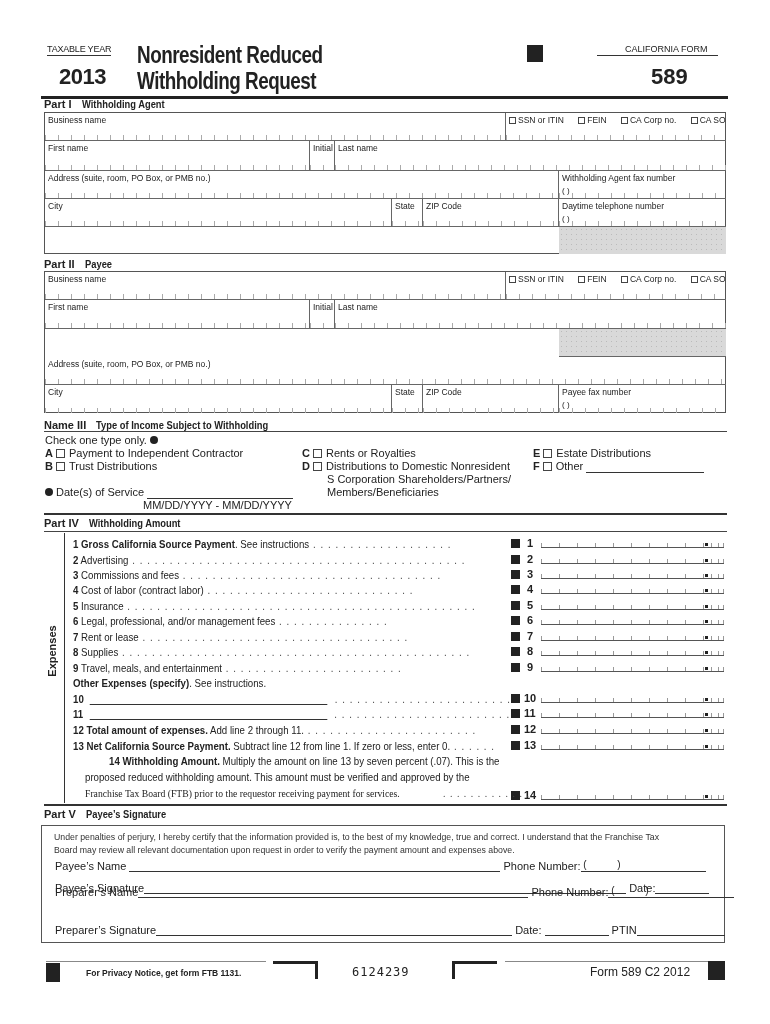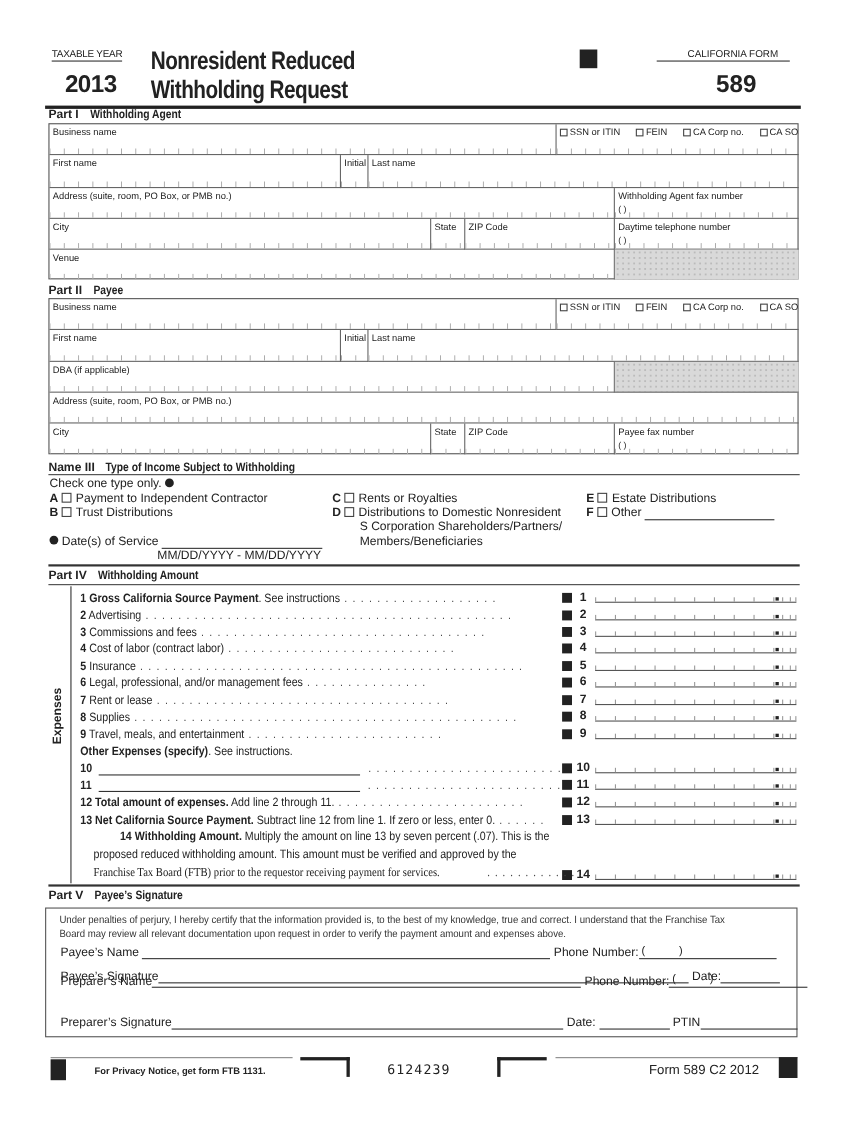--- a/index.html
+++ b/index.html
@@ -82,40 +82,38 @@
   </div>
   <div class="cell" style="left:0;top:28px;width:265px;height:30px;"><span>First name</span><div class="ticks"></div></div>
   <div class="cell" style="left:265px;top:28px;width:25px;height:30px;"><span>Initial</span><div class="ticks"></div></div>
   <div class="cell" style="left:290px;top:28px;width:391px;height:30px;border-right:none;"><span>Last name</span><div class="ticks"></div></div>
   <div class="cell" style="left:0;top:58px;width:514px;height:28px;"><span>Address (suite, room, PO Box, or PMB no.)</span><div class="ticks"></div></div>
   <div class="cell" style="left:514px;top:58px;width:167px;height:28px;border-right:none;"><span>Withholding Agent fax number</span><div style="font-size:8px;margin-top:3px;">(        )</div><div class="ticks"></div></div>
   <div class="cell" style="left:0;top:86px;width:347px;height:28px;"><span>City</span><div class="ticks"></div></div>
   <div class="cell" style="left:347px;top:86px;width:31px;height:28px;"><span>State</span><div class="ticks"></div></div>
   <div class="cell" style="left:378px;top:86px;width:136px;height:28px;"><span>ZIP Code</span><div class="ticks"></div></div>
   <div class="cell" style="left:514px;top:86px;width:167px;height:28px;border-right:none;"><span>Daytime telephone number</span><div style="font-size:8px;margin-top:3px;">(        )</div><div class="ticks"></div></div>
-  <div class="cell" style="left:0;top:114px;width:514px;height:27px;border-bottom:none;"><span>Venue</span><div class="ticks"></div></div>
   <div class="cell shaded" style="left:514px;top:114px;width:167px;height:27px;border:none;"></div>
 </div>
 
 <div class="abs part-head" style="left:44px;top:258px;">
   <b>Part II</b><span>Payee</span>
 </div>
 <div class="abs box-grid" style="left:44px;top:271px;width:682px;height:142px;">
   <div class="cell" style="left:0;top:0;width:461px;height:28px;"><span>Business name</span><div class="ticks"></div></div>
   <div class="cell idtypes" style="left:461px;top:0;width:220px;height:28px;border-right:none;">
     <span><i class="chk"></i><span>SSN or ITIN</span></span>
     <span><i class="chk"></i><span>FEIN</span></span>
     <span><i class="chk"></i><span>CA Corp no.</span></span>
     <span><i class="chk"></i><span>CA SOS file no.</span></span>
     <div class="ticks"></div>
   </div>
   <div class="cell" style="left:0;top:28px;width:265px;height:29px;"><span>First name</span><div class="ticks"></div></div>
   <div class="cell" style="left:265px;top:28px;width:25px;height:29px;"><span>Initial</span><div class="ticks"></div></div>
   <div class="cell" style="left:290px;top:28px;width:391px;height:29px;border-right:none;"><span>Last name</span><div class="ticks"></div></div>
-  <div class="cell" style="left:0;top:57px;width:514px;height:28px;"><span>DBA (if applicable)</span><div class="ticks"></div></div>
   <div class="cell shaded" style="left:514px;top:57px;width:167px;height:28px;border-right:none;"></div>
   <div class="cell" style="left:0;top:85px;width:681px;height:28px;border-right:none;"><span>Address (suite, room, PO Box, or PMB no.)</span><div class="ticks"></div></div>
   <div class="cell" style="left:0;top:113px;width:347px;height:28px;border-bottom:none;"><span>City</span><div class="ticks"></div></div>
   <div class="cell" style="left:347px;top:113px;width:31px;height:28px;border-bottom:none;"><span>State</span><div class="ticks"></div></div>
   <div class="cell" style="left:378px;top:113px;width:136px;height:28px;border-bottom:none;"><span>ZIP Code</span><div class="ticks"></div></div>
   <div class="cell" style="left:514px;top:113px;width:167px;height:28px;border:none;"><span>Payee fax number</span><div style="font-size:8px;margin-top:3px;">(        )</div><div class="ticks"></div></div>
 </div>
 
 <div class="abs part-head" style="left:44px;top:419px;border-bottom:1px solid #444;width:683px;">
   <b>Name III</b><span>Type of Income Subject to Withholding</span>

